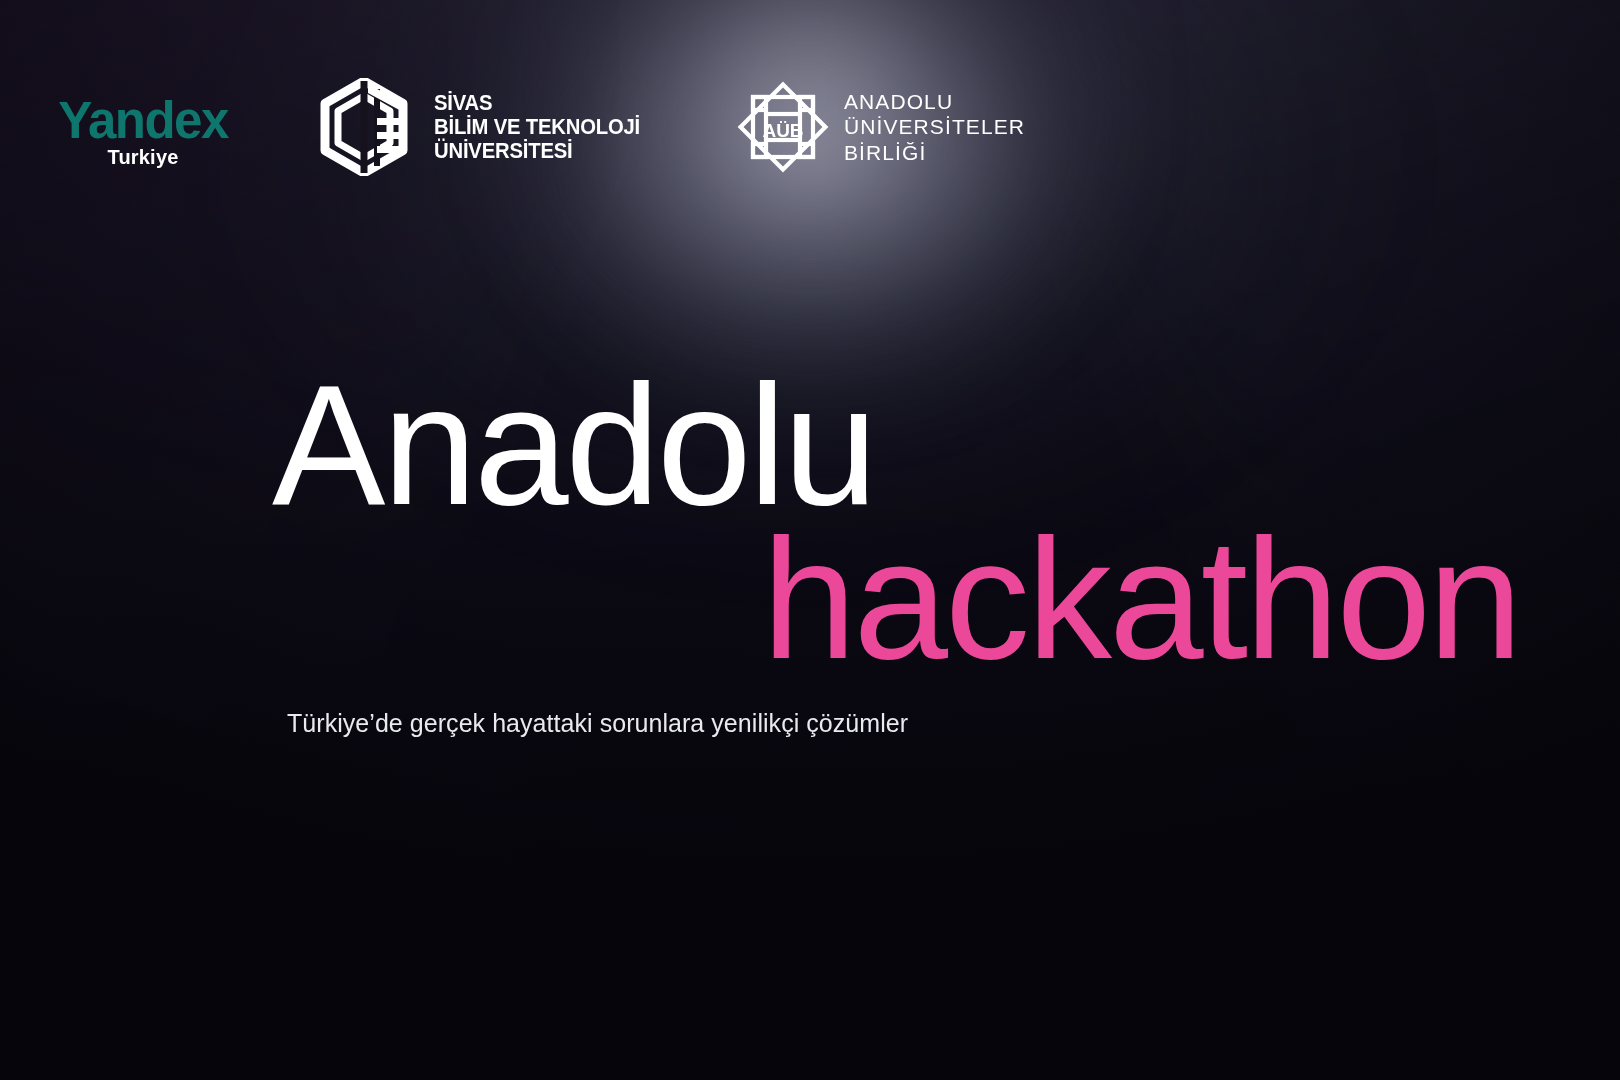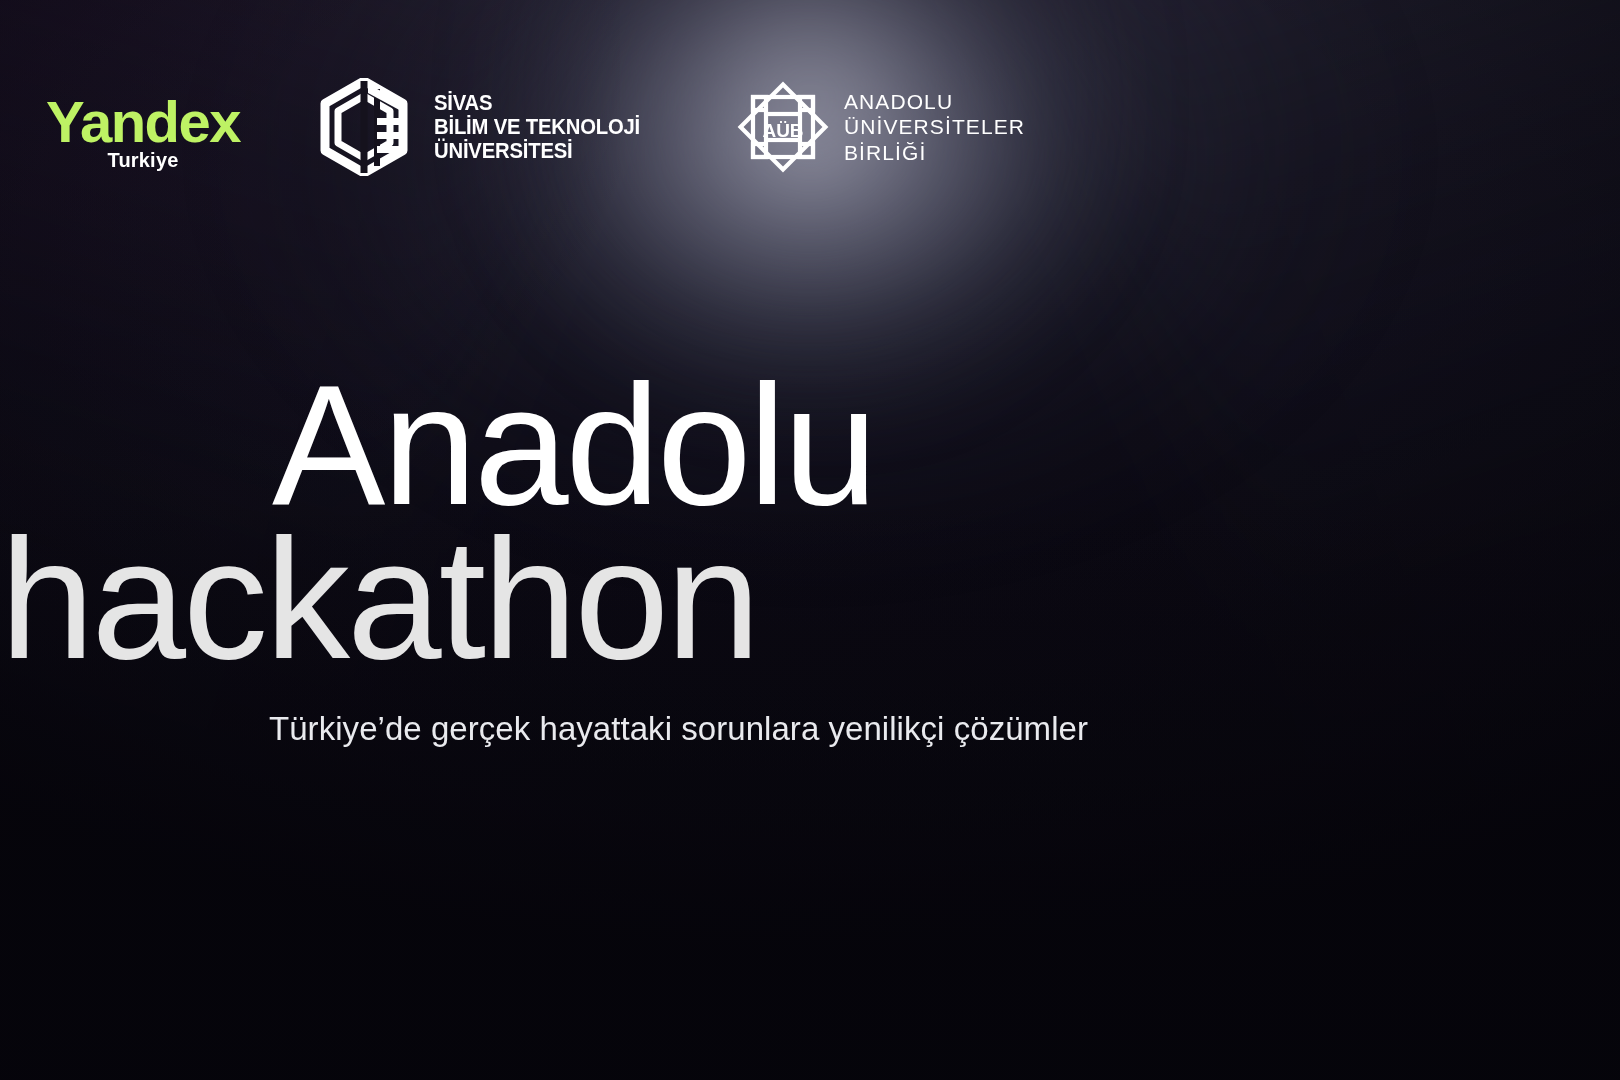--- a/index.html
+++ b/index.html
@@ -105,24 +105,24 @@
   .logo-block { display:flex; align-items:center; }
 
   
   .yandex-lockup {
     display:flex;
     flex-direction:column;
     align-items:center;
     width:178px;
   }
   .yandex-word {
-    font-size:58px;
+    font-size:51px;
     font-weight:700;
     letter-spacing:-1.5px;
-    color:#bef264;
+    color:#0f766e;
     line-height:0.96;
     margin-top:12px;
   }
   .yandex-sub {
     font-size:20px;
     font-weight:700;
     letter-spacing:0.2px;
     color:#ffffff;
   }
 
@@ -175,31 +175,32 @@
     font-size:170px;
     line-height:0.86;
     letter-spacing:-3px;
     white-space:nowrap;
   }
   .headline-top {
     color:#ffffff;
     padding-left:272px;
   }
   .headline-bottom {
-    color:#e5e5e5;
+    color:#ec4899;
+    padding-left:762px;
     margin-top:8px;
   }
 
   
   .subtitle {
     position:absolute;
-    left:269px;
+    left:287px;
     top:706px;
     color:#e9eaee;
-    font-size:33px;
+    font-size:25px;
     font-weight:400;
     line-height:1.38;
     letter-spacing:0.05px;
     max-width:760px;
   }
   .subtitle-line { display:block; white-space:nowrap; }
 </style>
 </head>
 <body>
 

